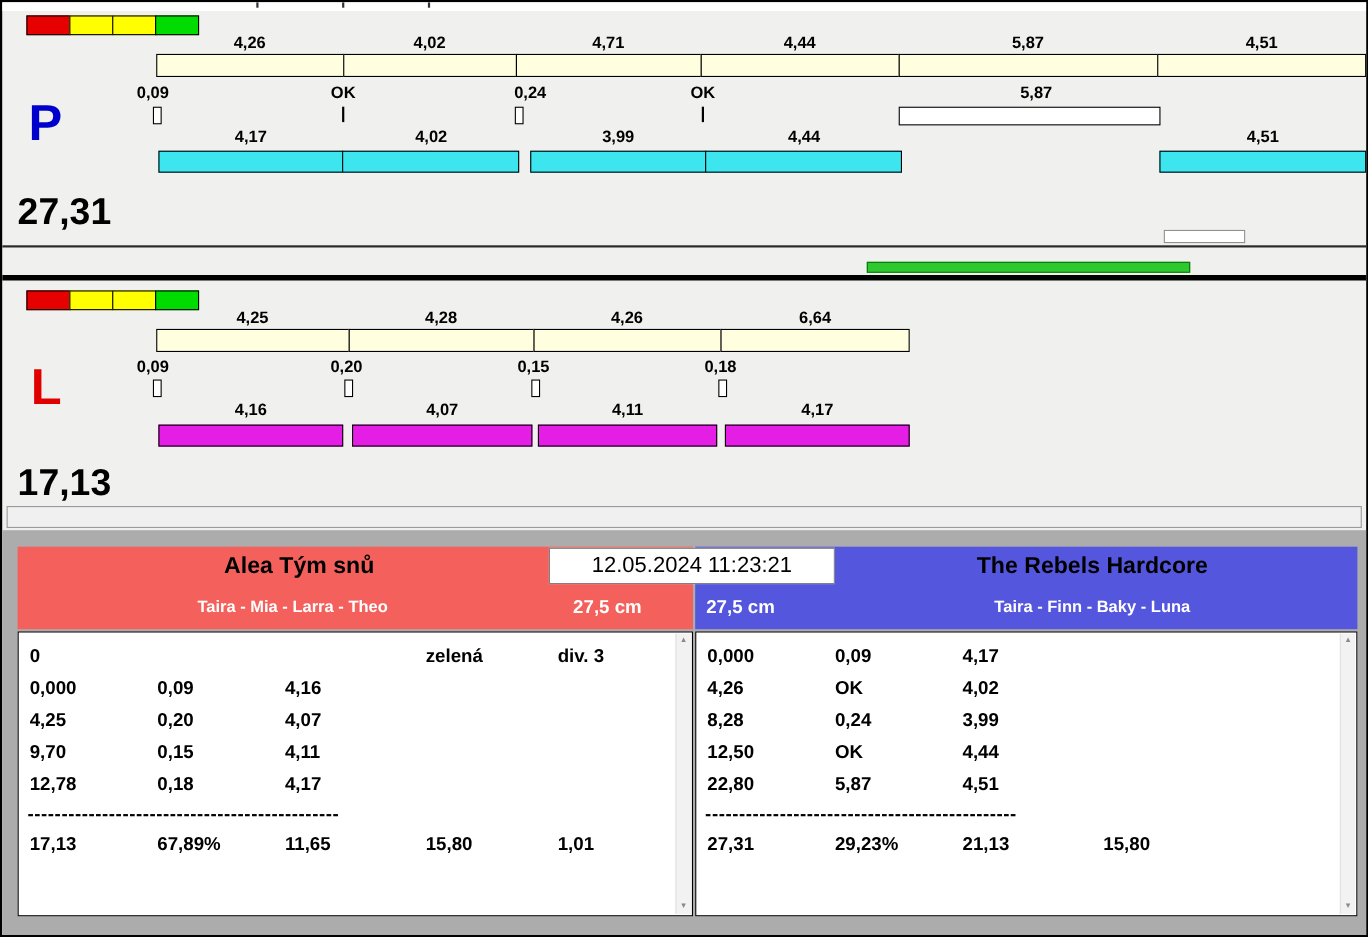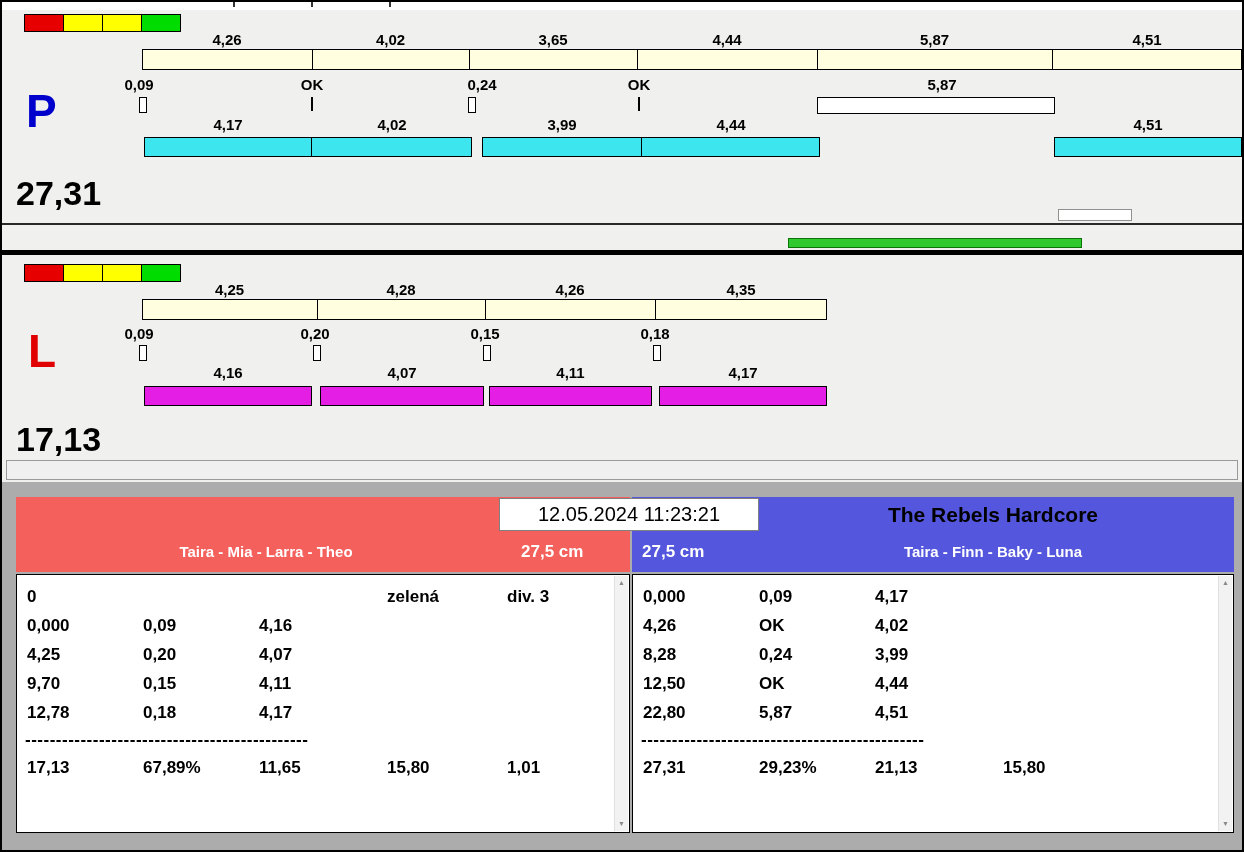--- a/index.html
+++ b/index.html
@@ -57,21 +57,21 @@
   <div>
     <div class="lights" style="left:22px;top:12px;">
       <span class="light lred"></span>
       <span class="light lyel"></span>
       <span class="light lyel"></span>
       <span class="light lgrn"></span>
     </div>
 
     <span class="lb" style="left:140px;top:30px;width:170px;">4,26</span>
     <span class="lb" style="left:310px;top:30px;width:157px;">4,02</span>
-    <span class="lb" style="left:467px;top:30px;width:168px;">3,65</span>
+    <span class="lb" style="left:467px;top:30px;width:168px;">4,71</span>
     <span class="lb" style="left:635px;top:30px;width:180px;">4,44</span>
     <span class="lb" style="left:815px;top:30px;width:235px;">5,87</span>
     <span class="lb" style="left:1050px;top:30px;width:190px;">4,51</span>
 
     <div class="seg" style="left:140px;top:47px;width:171px;"></div>
     <div class="seg" style="left:310px;top:47px;width:158px;"></div>
     <div class="seg" style="left:467px;top:47px;width:169px;"></div>
     <div class="seg" style="left:635px;top:47px;width:181px;"></div>
     <div class="seg" style="left:815px;top:47px;width:236px;"></div>
     <div class="seg" style="left:1050px;top:47px;width:190px;"></div>
@@ -113,21 +113,21 @@
     <div class="lights" style="left:22px;top:262px;">
       <span class="light lred"></span>
       <span class="light lyel"></span>
       <span class="light lyel"></span>
       <span class="light lgrn"></span>
     </div>
 
     <span class="lb" style="left:140px;top:280px;width:175px;">4,25</span>
     <span class="lb" style="left:315px;top:280px;width:168px;">4,28</span>
     <span class="lb" style="left:483px;top:280px;width:170px;">4,26</span>
-    <span class="lb" style="left:653px;top:280px;width:172px;">4,35</span>
+    <span class="lb" style="left:653px;top:280px;width:172px;">6,64</span>
 
     <div class="seg" style="left:140px;top:297px;width:176px;"></div>
     <div class="seg" style="left:315px;top:297px;width:169px;"></div>
     <div class="seg" style="left:483px;top:297px;width:171px;"></div>
     <div class="seg" style="left:653px;top:297px;width:172px;"></div>
 
     <span class="lb" style="left:107px;top:324px;width:60px;">0,09</span>
     <span class="lb" style="left:283px;top:324px;width:60px;">0,20</span>
     <span class="lb" style="left:453px;top:324px;width:60px;">0,15</span>
     <span class="lb" style="left:623px;top:324px;width:60px;">0,18</span>
@@ -149,20 +149,21 @@
 
     <div class="lane-letter" style="left:26px;top:326px;color:#E00000;">L</div>
     <div class="lane-total" style="left:14px;top:420px;">17,13</div>
 
     <div class="abs" style="left:4px;top:458px;width:1232px;height:20px;background:#F0F0F0;border:1px solid #9A9A9A;box-sizing:border-box;"></div>
   </div>
 
   <div class="abs" style="left:0;top:480px;width:1240px;height:368px;background:#ACACAC;"></div>
 
   <div class="hdr" style="left:14px;top:495px;width:614px;background:#F4615C;">
+    <div class="tname" style="left:0;width:512px;">Alea Tým snů</div>
     <div class="tmem" style="left:0;width:500px;">Taira - Mia - Larra - Theo</div>
     <div class="theight" style="left:505px;width:105px;">27,5 cm</div>
   </div>
 
   <div class="hdr" style="left:630px;top:495px;width:602px;background:#5457DD;">
     <div class="tname" style="left:130px;width:462px;">The Rebels Hardcore</div>
     <div class="tmem" style="left:130px;width:462px;">Taira - Finn - Baky - Luna</div>
     <div class="theight" style="left:10px;width:110px;">27,5 cm</div>
   </div>
 

